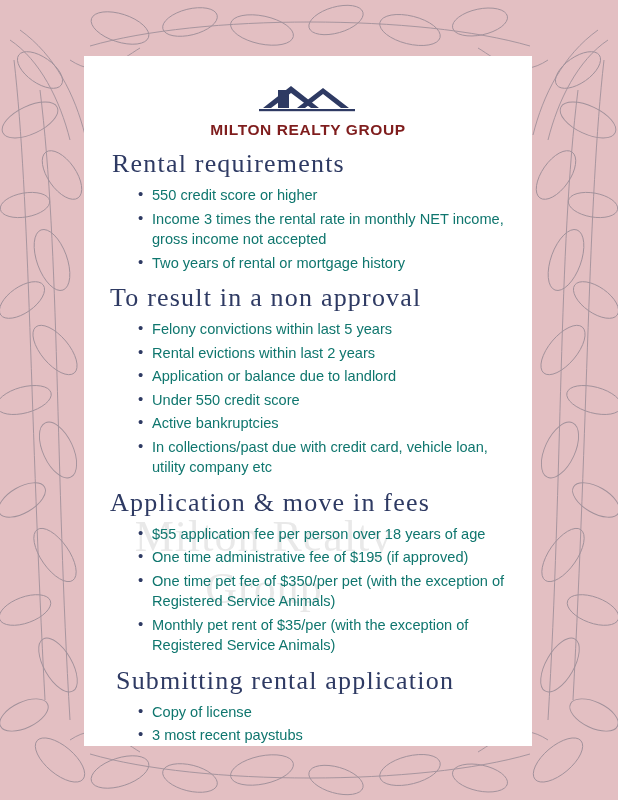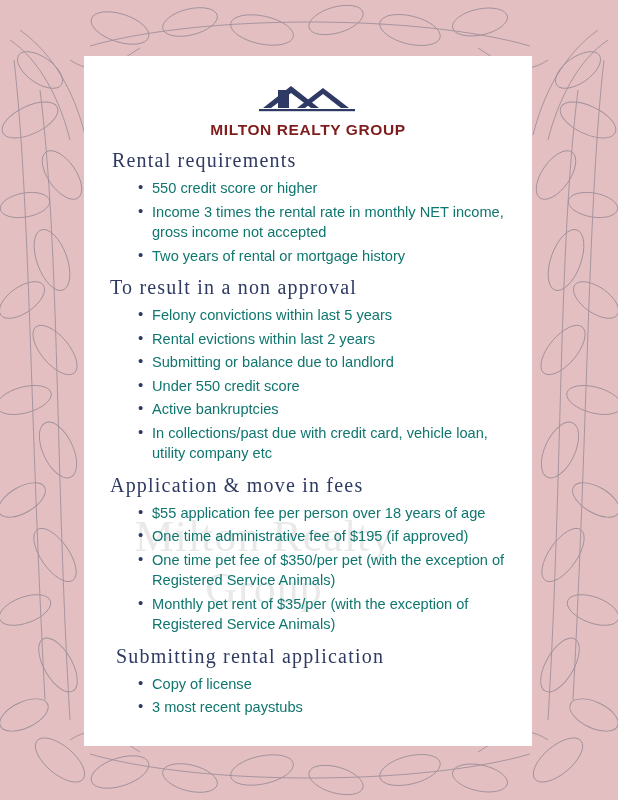--- a/index.html
+++ b/index.html
@@ -77,21 +77,21 @@
     font-size: 15.5px;
     letter-spacing: .6px;
     color: #7f1d1d;
     margin-top: 1px;
   }
 
   h2.section {
     font-family: "Liberation Serif", serif;
     font-weight: normal;
     color: #2e3a63;
-    font-size: 20px;
+    font-size: 26px;
     letter-spacing: 1.2px;
     margin: 10px 0 6px 12px;
   }
   h2.section.indent-1 { margin-left: 8px; }
   h2.section.indent-2 { margin-left: 6px; font-family: Liberation Serif, serif; }
   h2.section.indent-3 { margin-left: 6px; }
   h2.section.indent-4 { }
 
   ul.bullets {
     margin: 0 0 2px 0;
@@ -221,21 +221,21 @@
       <ul class="bullets">
         <li>550 credit score or higher</li>
         <li>Income 3 times the rental rate in monthly NET income, gross income not accepted</li>
         <li>Two years of rental or mortgage history</li>
       </ul>
 
       <h2 class="section indent-2">To result in a non approval</h2>
       <ul class="bullets">
         <li>Felony convictions within last 5 years</li>
         <li>Rental evictions within last 2 years</li>
-        <li>Submitting or balance due to landlord</li>
+        <li>Application or balance due to landlord</li>
         <li>Under 550 credit score</li>
         <li>Active bankruptcies</li>
         <li>In collections/past due with credit card, vehicle loan, utility company etc</li>
       </ul>
 
       <h2 class="section indent-3">Application &amp; move in fees</h2>
       <ul class="bullets">
         <li>$55 application fee per person over 18 years of age</li>
         <li>One time administrative fee of $195 (if approved)</li>
         <li>One time pet fee of $350/per pet (with the exception of Registered Service Animals)</li>

